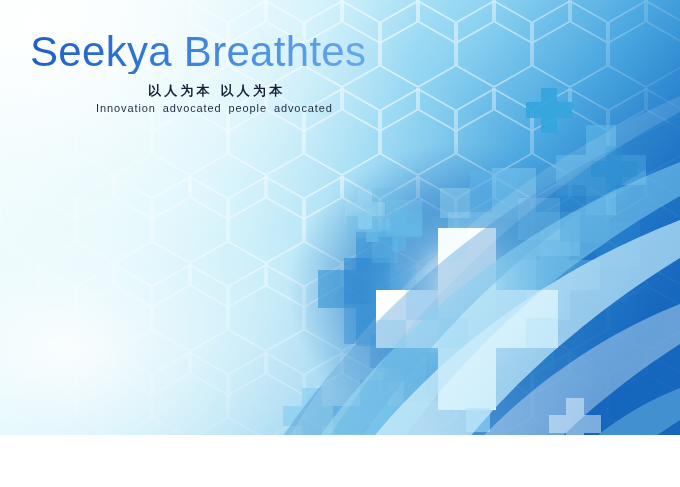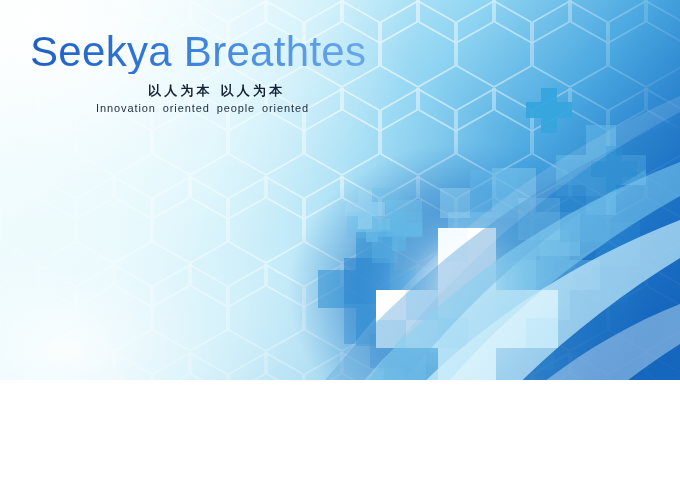--- a/index.html
+++ b/index.html
@@ -7,21 +7,21 @@
     margin: 0;
     padding: 0;
     background: #ffffff;
   }
   body {
     font-family: "Liberation Sans", sans-serif;
   }
   #poster {
     position: relative;
     width: 680px;
-    height: 380px;
+    height: 435px;
     overflow: hidden;
     background: #737373;
   }
   #poster-svg {
     position: absolute;
     left: 0;
     top: 0;
     width: 680px;
     height: 487px;
     display: block;
@@ -248,16 +248,16 @@
         <path d="M680 112 C 540 186, 398 308, 300 487 L 262 487 C 356 300, 508 172, 680 96 Z" fill="#ffffff" opacity="0.12"></path>
       </g>
 
       <rect x="0" y="0" width="680" height="487" fill="none"></rect>
     </g>
   </svg>
 
   <div class="text-layer">
     <h1 id="title">Seekya Breathtes</h1>
     <div id="subtitle-cn">以人为本 以人为本</div>
-    <div id="subtitle-en">Innovation oriented people oriented</div>
+    <div id="subtitle-en">Innovation advocated people advocated</div>
   </div>
 
 </div>
 
 </body></html>

